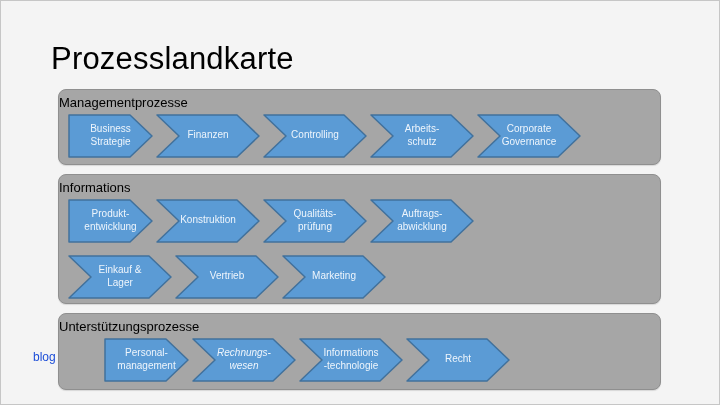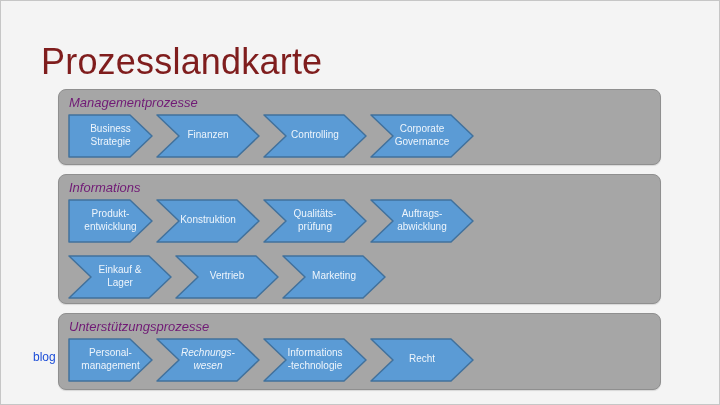--- a/index.html
+++ b/index.html
@@ -6,43 +6,43 @@
   .slide{
     position:relative;
     width:720px;height:405px;
     background:#f4f4f4;
     border:1px solid #c6c6c6;
     box-sizing:border-box;
     overflow:hidden;
     font-family:"Liberation Sans","DejaVu Sans",sans-serif;
   }
   .slide-title{
-    position:absolute;left:40px;top:40px;
-    font-size:36px;font-weight:300;color:#7f1d1d;
+    position:absolute;left:50px;top:40px;
+    font-size:31px;font-weight:300;color:#000000;
     letter-spacing:0.2px;
   }
   .watermark{
     position:absolute;left:32px;top:349px;
     font-size:12px;color:#1d4ed8;z-index:0;
   }
   .box{
     position:absolute;left:57px;width:603px;
     background:#a6a6a6;
     border:1px solid #8f8f8f;
     border-radius:8px;
     box-sizing:border-box;
     z-index:1;
     box-shadow:0 1px 1px rgba(0,0,0,0.12);
   }
   .box-management{top:88px;height:76px;}
   .box-kern{top:173px;height:130px;}
   .box-support{top:312px;height:77px;}
   .box-label{
-    position:absolute;left:10px;top:5px;
-    font-size:13px;color:#701a75;font-style:italic;
+    position:absolute;left:0;top:5px;
+    font-size:13px;color:#000000;
   }
   .row{
     position:absolute;left:9px;
     display:flex;gap:3px;
     height:44px;
   }
   .row-a{top:24px;}
   .row-b{top:80px;}
   .arrow{
     position:relative;height:44px;flex:0 0 auto;
@@ -79,20 +79,27 @@
           <svg width="104" height="44" viewBox="0 0 104 44">
             <polygon points="1,1 81,1 103,22 81,43 1,43 23,22" fill="#5b9bd5" stroke="#41719c" stroke-width="1.5" stroke-linejoin="round"></polygon>
           </svg>
           <span class="arrow-label">Finanzen</span>
         </div>
         <div class="arrow" style="width: 104px;">
           <svg width="104" height="44" viewBox="0 0 104 44">
             <polygon points="1,1 81,1 103,22 81,43 1,43 23,22" fill="#5b9bd5" stroke="#41719c" stroke-width="1.5" stroke-linejoin="round"></polygon>
           </svg>
           <span class="arrow-label">Controlling</span>
+        </div>
+        <div class="arrow" style="width: 104px;">
+          <svg width="104" height="44" viewBox="0 0 104 44">
+            <polygon points="1,1 81,1 103,22 81,43 1,43 23,22" fill="#5b9bd5" stroke="#41719c" stroke-width="1.5" stroke-linejoin="round"></polygon>
+          </svg>
+          <span class="arrow-label">Arbeits-
+schutz</span>
         </div>
         <div class="arrow" style="width: 104px;">
           <svg width="104" height="44" viewBox="0 0 104 44">
             <polygon points="1,1 81,1 103,22 81,43 1,43 23,22" fill="#5b9bd5" stroke="#41719c" stroke-width="1.5" stroke-linejoin="round"></polygon>
           </svg>
           <span class="arrow-label">Corporate
 Governance</span>
         </div>
       </div>
   </div>
@@ -147,21 +154,21 @@
             <polygon points="1,1 81,1 103,22 81,43 1,43 23,22" fill="#5b9bd5" stroke="#41719c" stroke-width="1.5" stroke-linejoin="round"></polygon>
           </svg>
           <span class="arrow-label">Marketing</span>
         </div>
       </div>
   </div>
 
   <div class="box box-support">
     <div class="box-label">Unterstützungsprozesse</div>
     <div class="row row-a">
-        <div class="arrow" style="width: 85px;">
+        <div class="arrow" style="width: 85px; margin-left: 36px;">
           <svg width="85" height="44" viewBox="0 0 85 44">
             <polygon points="1,1 62,1 84,22 62,43 1,43" fill="#5b9bd5" stroke="#41719c" stroke-width="1.5" stroke-linejoin="round"></polygon>
           </svg>
           <span class="arrow-label">Personal-
 management</span>
         </div>
         <div class="arrow" style="width: 104px; font-style: italic;">
           <svg width="104" height="44" viewBox="0 0 104 44">
             <polygon points="1,1 81,1 103,22 81,43 1,43 23,22" fill="#5b9bd5" stroke="#41719c" stroke-width="1.5" stroke-linejoin="round"></polygon>
           </svg>

